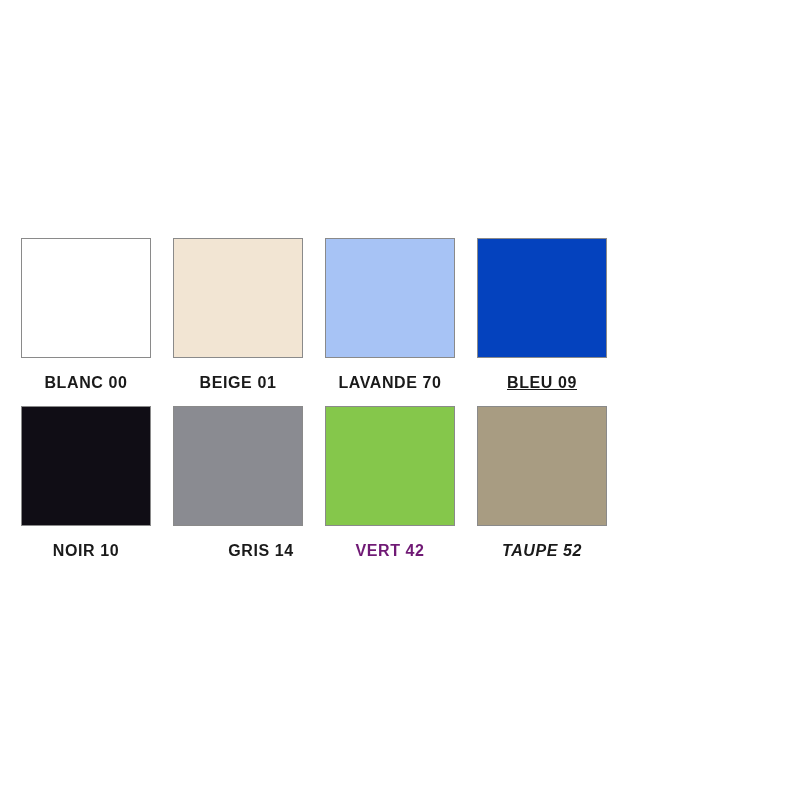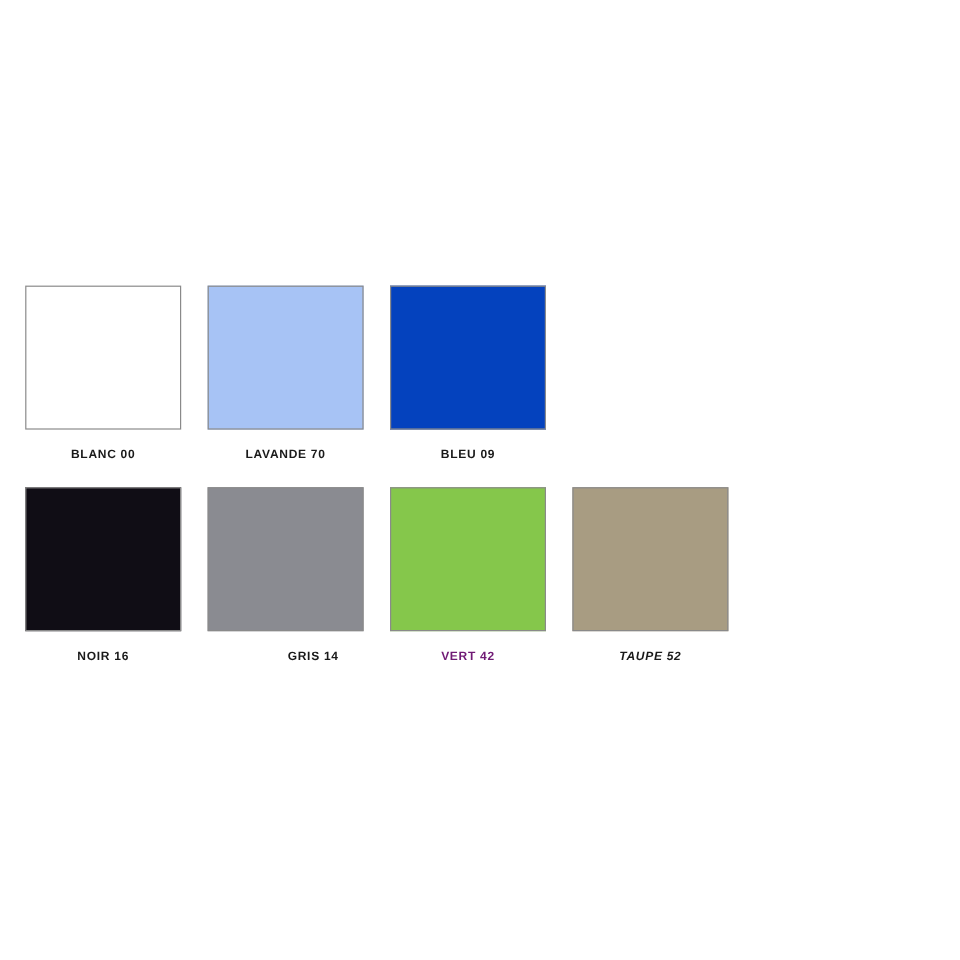--- a/index.html
+++ b/index.html
@@ -48,52 +48,56 @@
   .swatch-chip {
     width: 130px;
     height: 120px;
     box-sizing: border-box;
     border: 1px solid #8a8a8a;
     background: #ffffff;
   }
 
   .swatch-label {
     margin-top: 17px;
-    font-size: 10px;
+    font-size: 16px;
     font-weight: 700;
     letter-spacing: 0.6px;
     color: #1a1a1a;
     text-align: center;
     white-space: nowrap;
     line-height: 1;
   }
 </style>
 </head>
 <body>
 
 <div id="swatch-board" style="background: rgb(255, 255, 255);">
 
   <div class="swatch-grid" id="row-1">
       <div class="swatch-cell">
         <div class="swatch-chip" style="background: rgb(255, 255, 255); border-color: rgb(138, 138, 138);"></div>
         <div class="swatch-label" style="color: rgb(26, 26, 26);">BLANC 00</div>
       </div>
       <div class="swatch-cell">
+        <div class="swatch-chip" style="background: rgb(242, 229, 211); border-color: rgb(138, 138, 138);"></div>
+        <div class="swatch-label" style="color: rgb(26, 26, 26);">BEIGE 01</div>
+      </div>
+      <div class="swatch-cell">
         <div class="swatch-chip" style="background: rgb(167, 195, 245); border-color: rgb(138, 138, 138);"></div>
         <div class="swatch-label" style="color: rgb(26, 26, 26);">LAVANDE 70</div>
       </div>
       <div class="swatch-cell">
         <div class="swatch-chip" style="background: rgb(4, 66, 190); border-color: rgb(138, 138, 138);"></div>
-        <div class="swatch-label" style="color: rgb(26, 26, 26);">BLEU 09</div>
+        <div class="swatch-label" style="color: rgb(26, 26, 26); text-decoration: underline;">BLEU 09</div>
       </div>
     </div>
   <div class="swatch-grid" id="row-2">
       <div class="swatch-cell">
         <div class="swatch-chip" style="background: rgb(16, 13, 21); border-color: rgb(138, 138, 138);"></div>
-        <div class="swatch-label" style="color: rgb(26, 26, 26);">NOIR 16</div>
+        <div class="swatch-label" style="color: rgb(26, 26, 26);">NOIR 10</div>
       </div>
       <div class="swatch-cell">
         <div class="swatch-chip" style="background: rgb(138, 139, 145); border-color: rgb(138, 138, 138);"></div>
         <div class="swatch-label" style="color: rgb(26, 26, 26); margin-left: 46px;">GRIS 14</div>
       </div>
       <div class="swatch-cell">
         <div class="swatch-chip" style="background: rgb(133, 199, 75); border-color: rgb(138, 138, 138);"></div>
         <div class="swatch-label" style="color: #701a75;">VERT 42</div>
       </div>
       <div class="swatch-cell">

